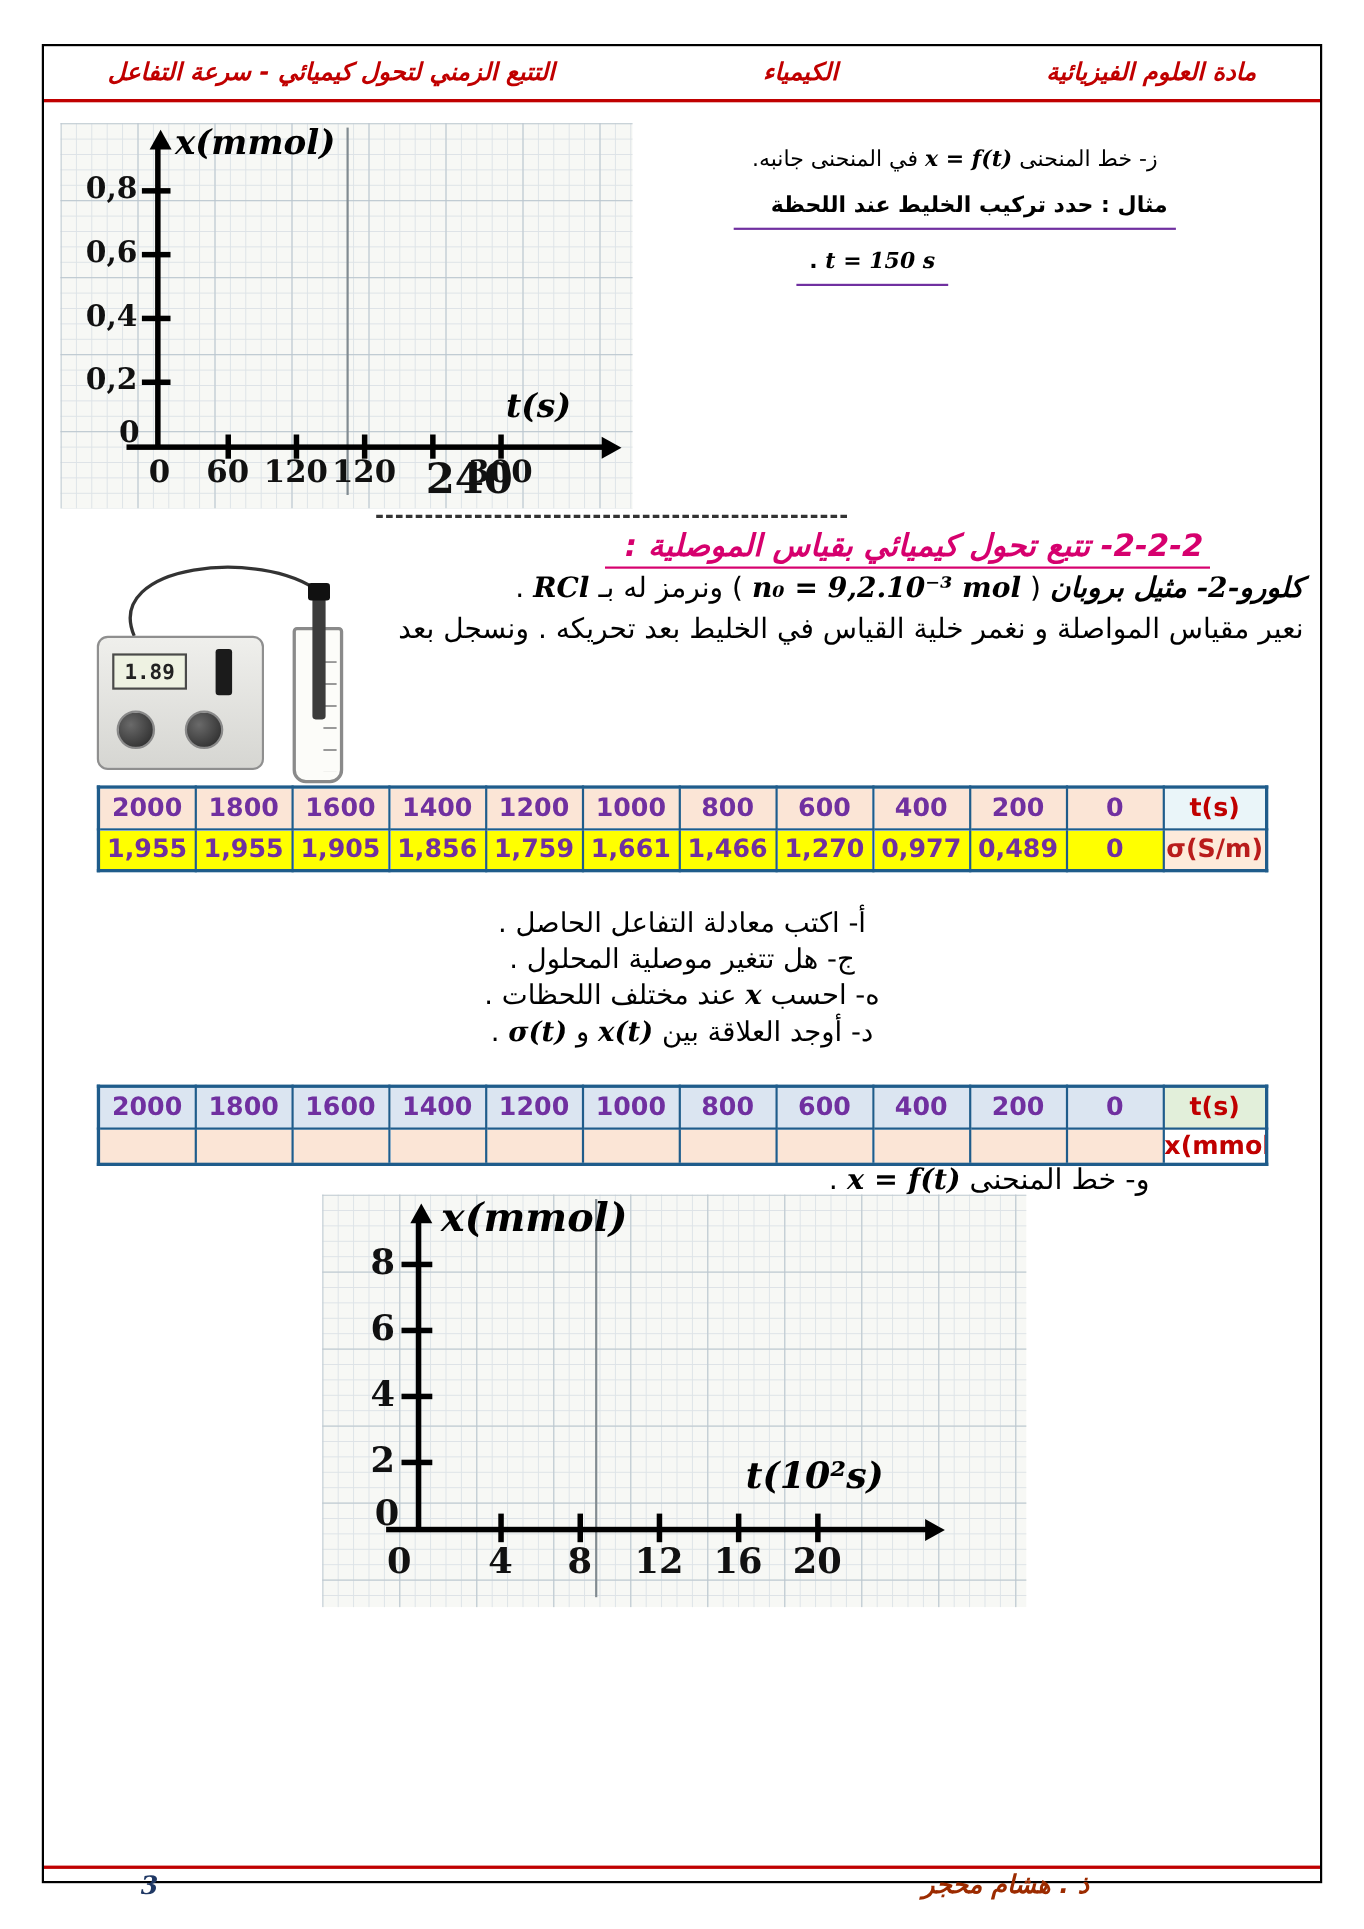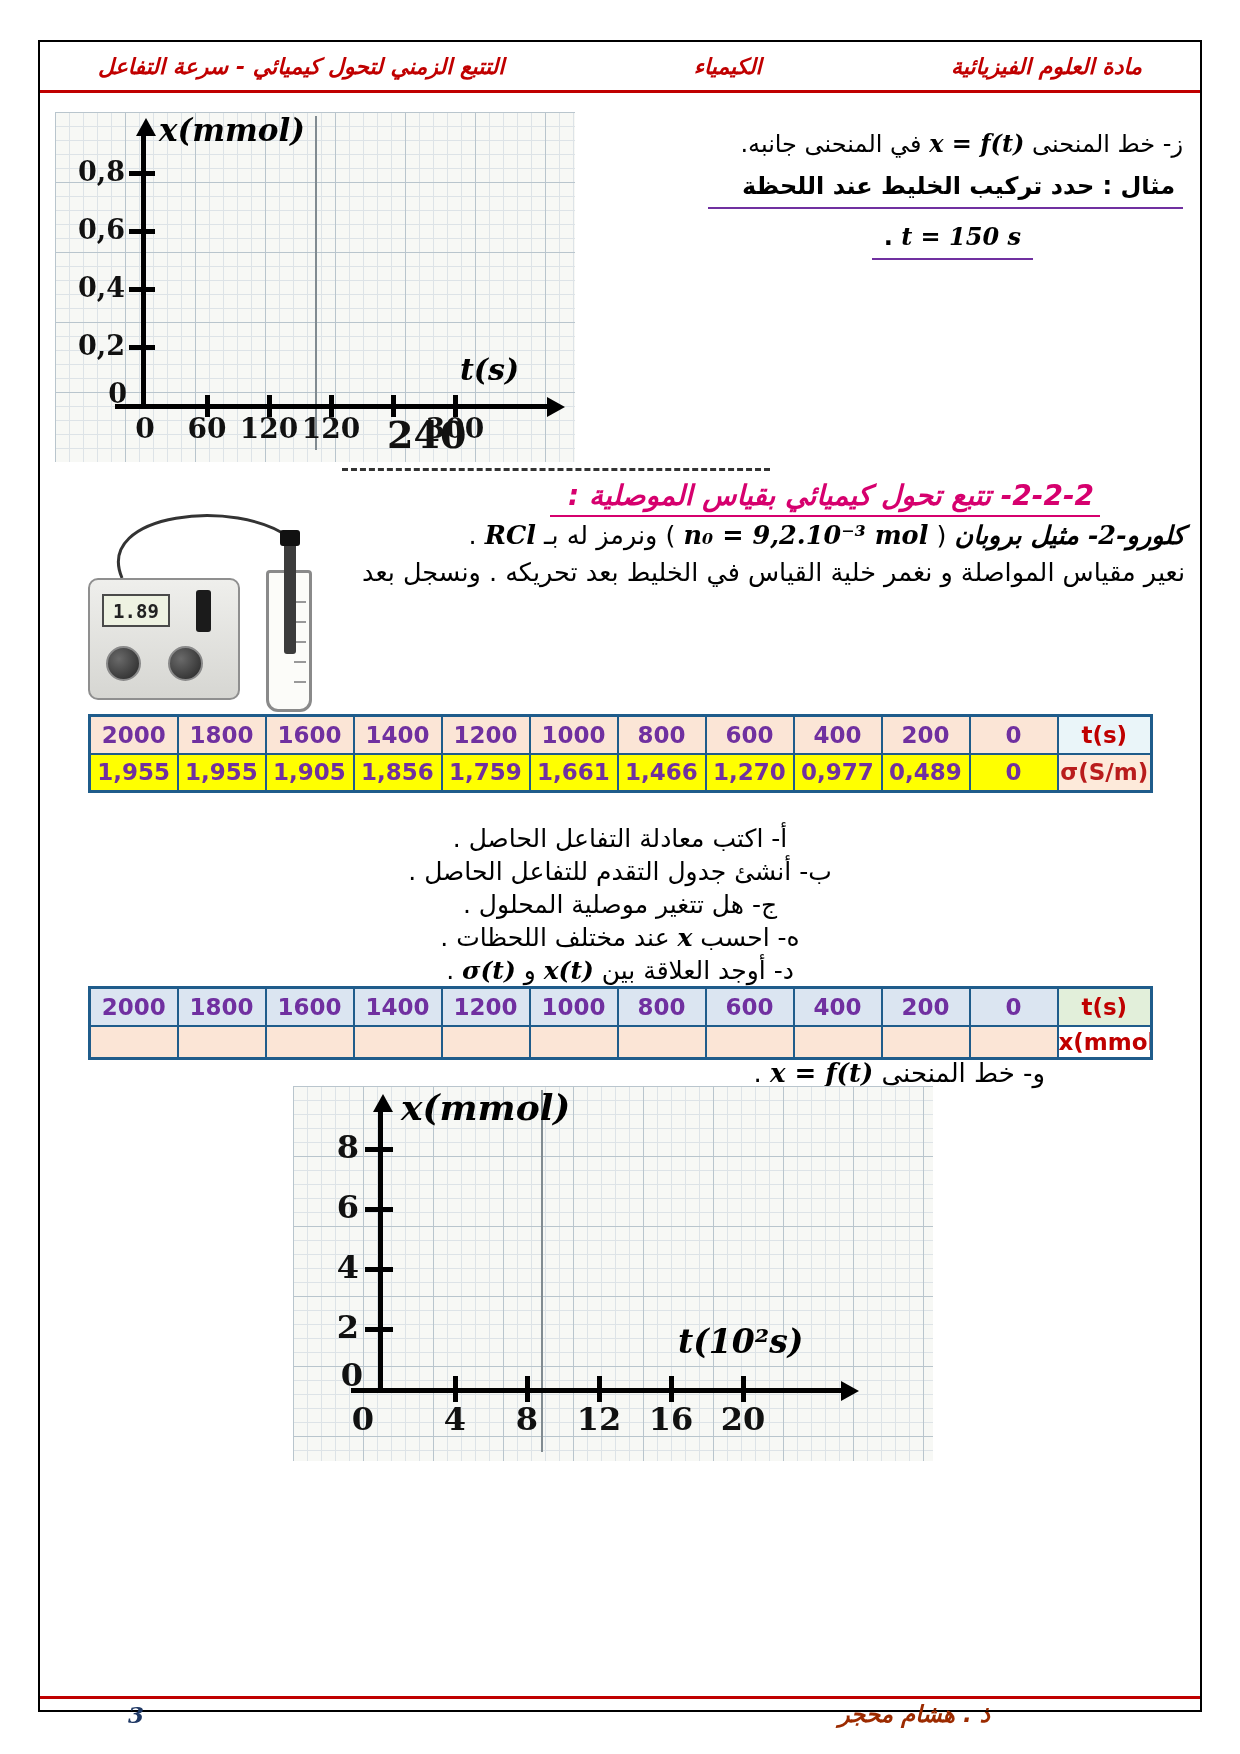--- a/index.html
+++ b/index.html
@@ -27,21 +27,21 @@
   .arr-right{position:absolute;width:0;height:0;border-top:10px solid transparent;border-bottom:10px solid transparent;border-left:18px solid #000;}
   .tickmark{position:absolute;background:#000;}
   .ytick,.xtick{position:absolute;font-family:"DejaVu Serif",serif;font-weight:bold;color:#111;}
   .ytick{text-align:right;}
   .xtick{text-align:center;}
   .gylabel,.gxlabel{position:absolute;font-family:"DejaVu Serif",serif;font-weight:bold;font-style:italic;color:#000;white-space:nowrap;}
   .vline{position:absolute;width:2px;background:#818b91;}
   .bseg{font-weight:bold;font-style:italic;font-family:"DejaVu Serif","DejaVu Sans",serif;}
   .purple{color:#000000;}
 
-  .intro{position:absolute;right:57px;top:126px;width:630px;direction:rtl;text-align:right;font-size:24px;line-height:36px;}
+  .intro{position:absolute;right:57px;top:126px;width:630px;direction:rtl;text-align:center;font-size:20px;line-height:36px;}
   .ex-line{font-weight:bold;border-bottom:2.5px solid #7030a0;display:inline-block;padding:2px 8px 3px 34px;margin-top:4px;}
   .time-wrap{margin:10px 150px 0 0;}
   .time-line{font-weight:bold;border-bottom:2.5px solid #7030a0;display:inline-block;padding:0 12px 3px 12px;}
 
   .dash-divider{position:absolute;left:342px;top:468px;width:428px;border-top:3px dashed #333;}
 
   .sec-title-wrap{position:absolute;right:140px;top:479px;direction:rtl;}
   .sec-title{color:#d6006e;font-weight:bold;font-style:italic;font-size:28px;border-bottom:2.5px solid #d6006e;display:inline-block;padding:0 6px 3px 18px;}
 
   .para{position:absolute;right:55px;left:340px;top:517px;direction:rtl;text-align:right;font-size:25.5px;line-height:37px;}
@@ -201,21 +201,20 @@
     <td>0,977</td>
     <td>0,489</td>
     <td>0</td>
     <td class="lbl">σ(S/m)</td>
   </tr>
 </tbody>
   </table>
 
 <div class="questions">
   <div><span>أ- اكتب معادلة التفاعل الحاصل .</span></div>
-  <div><span>ب- أنشئ جدول التقدم للتفاعل الحاصل .</span></div>
   <div><span>ج- هل تتغير موصلية المحلول .</span></div>
   <div><span>ه- احسب </span><span class="bseg">x</span><span> عند مختلف اللحظات .</span></div>
   <div><span>د- أوجد العلاقة بين </span><span class="bseg">x(t)</span><span> و </span><span class="bseg">σ(t)</span><span> .</span></div>
 </div>
 
 <table class="dtable t2" style="top:986px;">
   <colgroup>
     <col style="width:88px">
       <col style="width:88px">
       <col style="width:88px">

